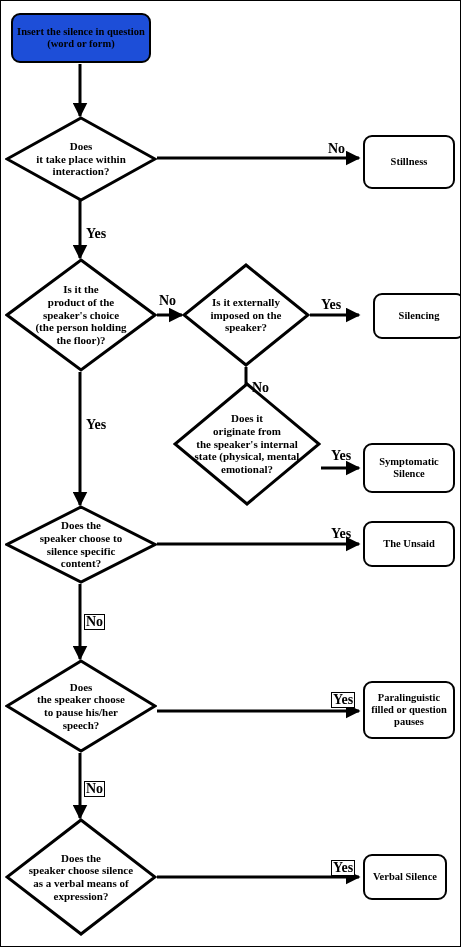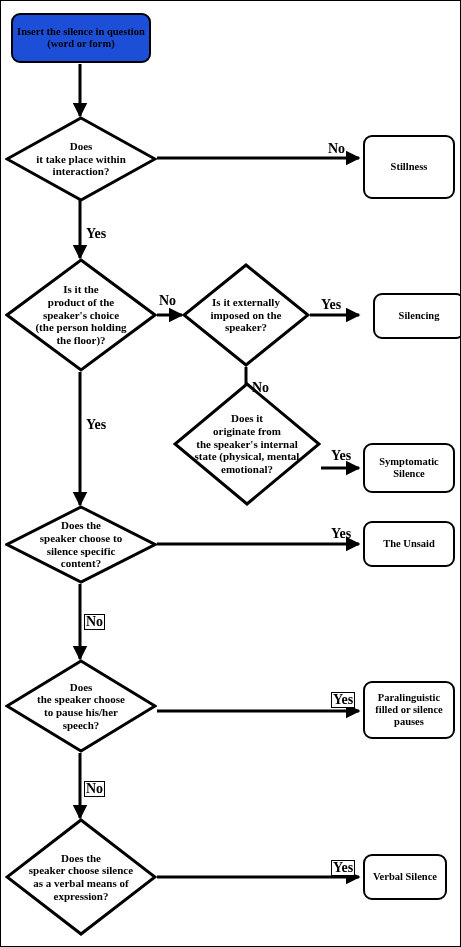--- a/index.html
+++ b/index.html
@@ -129,21 +129,21 @@
     <span>Insert the silence in question (word or form)</span>
   </div>
 
   <div class="node decision" style="left:4px; top:115px; width:152px; height:86px;">
     <svg class="dia-shape" viewBox="0 0 152 86" preserveAspectRatio="none">
       <polygon points="76,2 150,43 76,84 2,43" fill="#ffffff" stroke="#000000" stroke-width="3"></polygon>
     </svg>
     <span class="dia-text">Does<br>it take place within<br>interaction?</span>
   </div>
 
-  <div class="node process" style="left:362px; top:134px; width:92px; height:64px;">
+  <div class="node process" style="left:362px; top:134px; width:92px; height:54px;">
     <span>Stillness</span>
   </div>
 
   <div class="node decision" style="left:4px; top:257px; width:152px; height:114px;">
     <svg class="dia-shape" viewBox="0 0 152 114" preserveAspectRatio="none">
       <polygon points="76,2 150,57 76,112 2,57" fill="#ffffff" stroke="#000000" stroke-width="3"></polygon>
     </svg>
     <span class="dia-text">Is it the<br>product of the<br>speaker's choice<br>(the person holding<br>the floor)?</span>
   </div>
 
@@ -181,21 +181,21 @@
   </div>
 
   <div class="node decision" style="left:4px; top:658px; width:152px; height:94px;">
     <svg class="dia-shape" viewBox="0 0 152 94" preserveAspectRatio="none">
       <polygon points="76,2 150,47 76,92 2,47" fill="#ffffff" stroke="#000000" stroke-width="3"></polygon>
     </svg>
     <span class="dia-text">Does<br>the speaker choose<br>to pause his/her<br>speech?</span>
   </div>
 
   <div class="node process" style="left:362px; top:680px; width:92px; height:58px;">
-    <span>Paralinguistic filled or silence pauses</span>
+    <span>Paralinguistic filled or question pauses</span>
   </div>
 
   <div class="node decision" style="left:4px; top:817px; width:152px; height:118px;">
     <svg class="dia-shape" viewBox="0 0 152 118" preserveAspectRatio="none">
       <polygon points="76,2 150,59 76,116 2,59" fill="#ffffff" stroke="#000000" stroke-width="3"></polygon>
     </svg>
     <span class="dia-text">Does the<br>speaker choose silence<br>as a verbal means of<br>expression?</span>
   </div>
 
   <div class="node process" style="left:362px; top:853px; width:84px; height:46px;">

